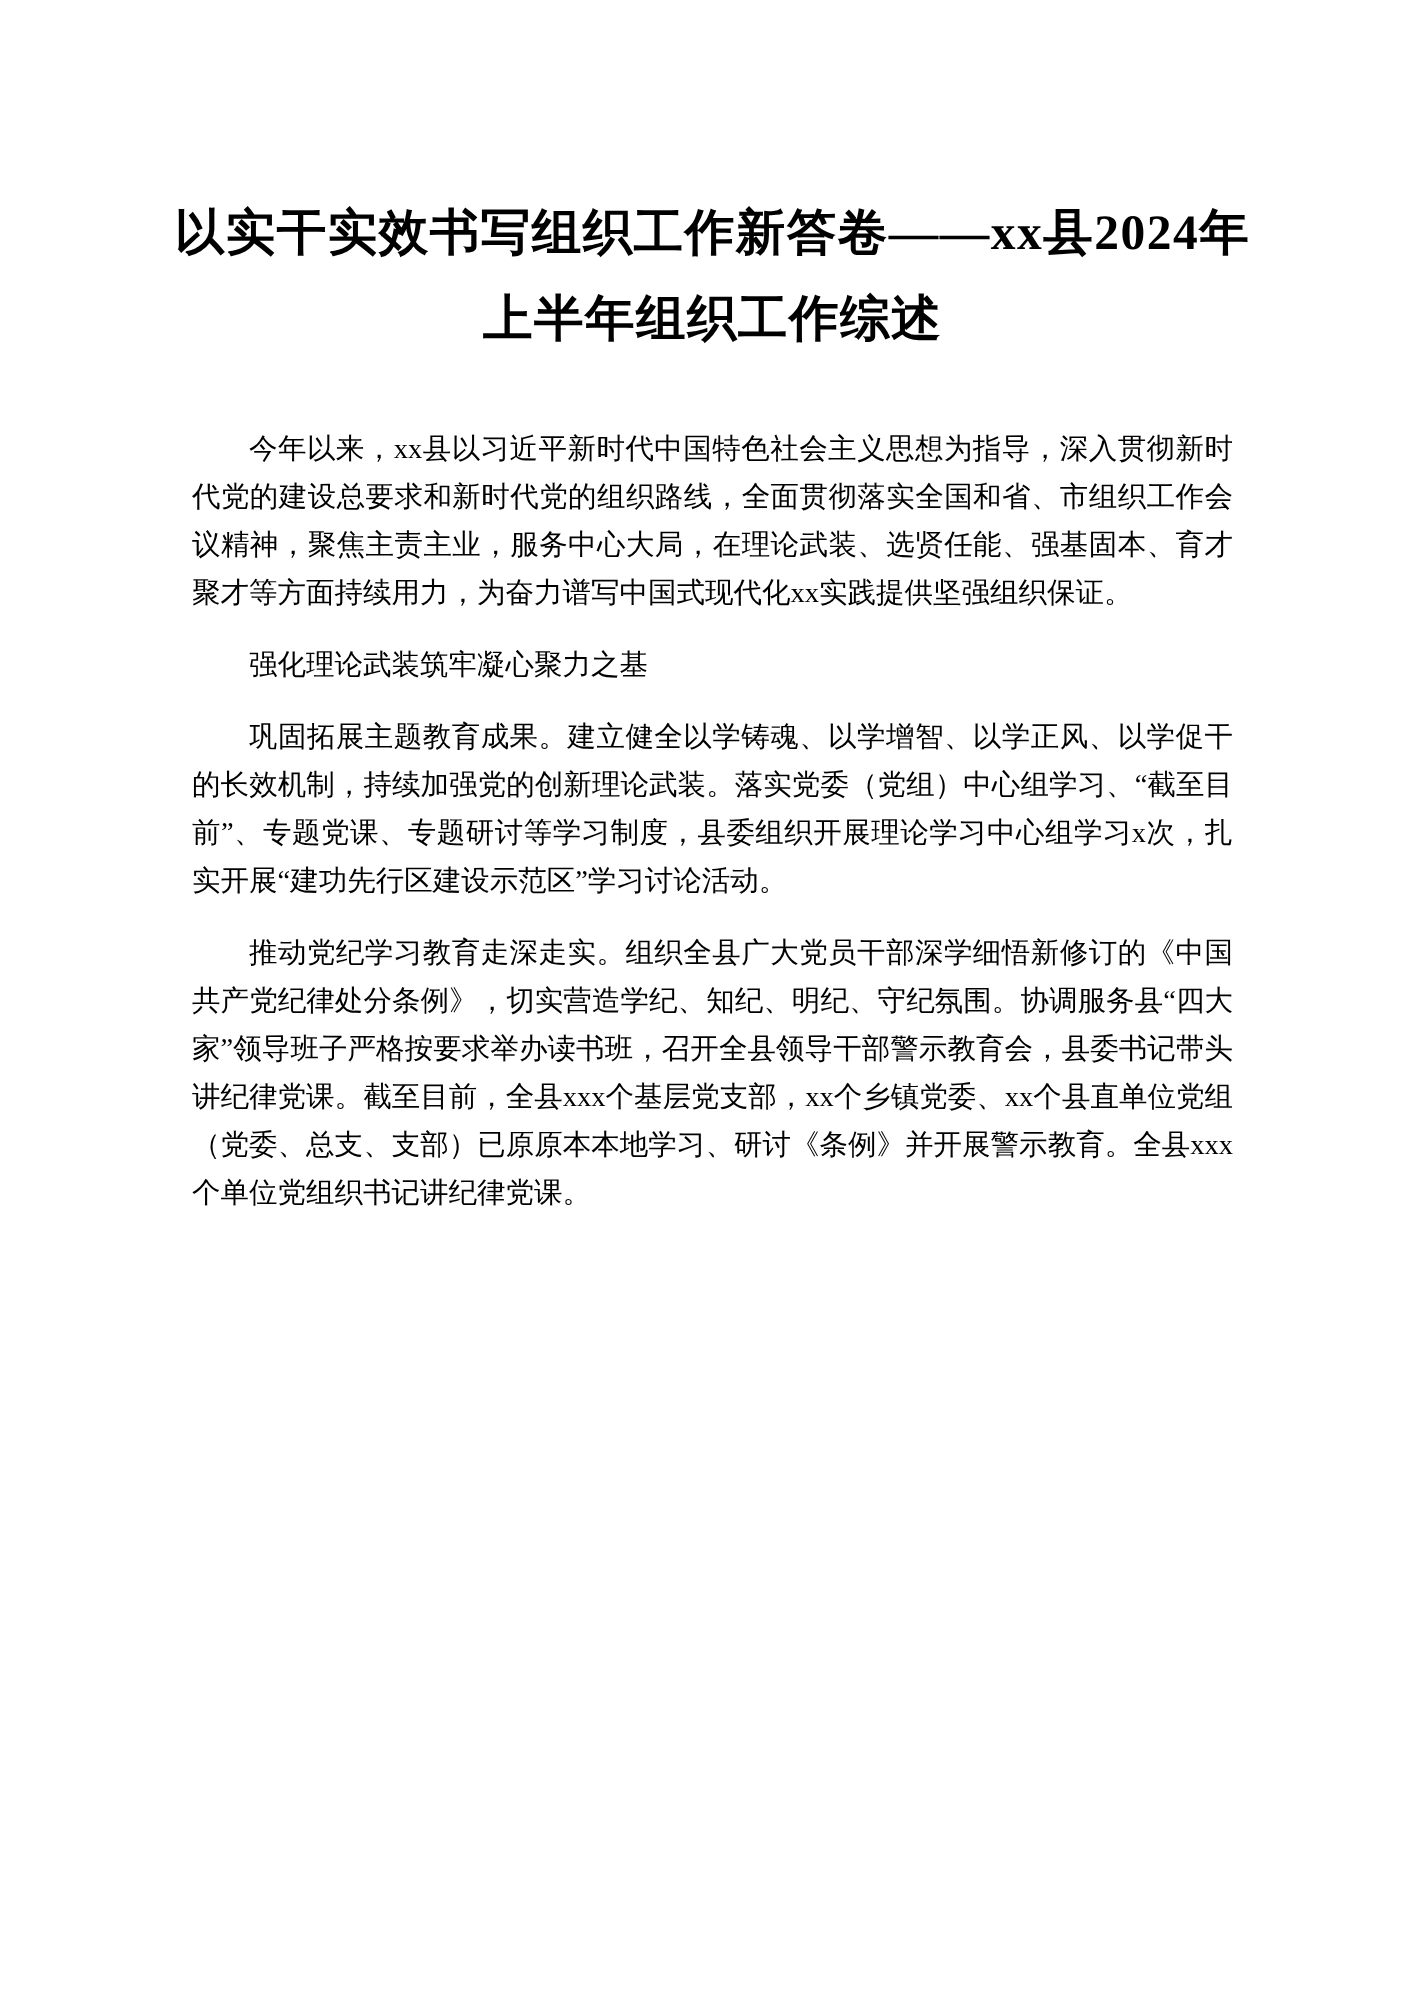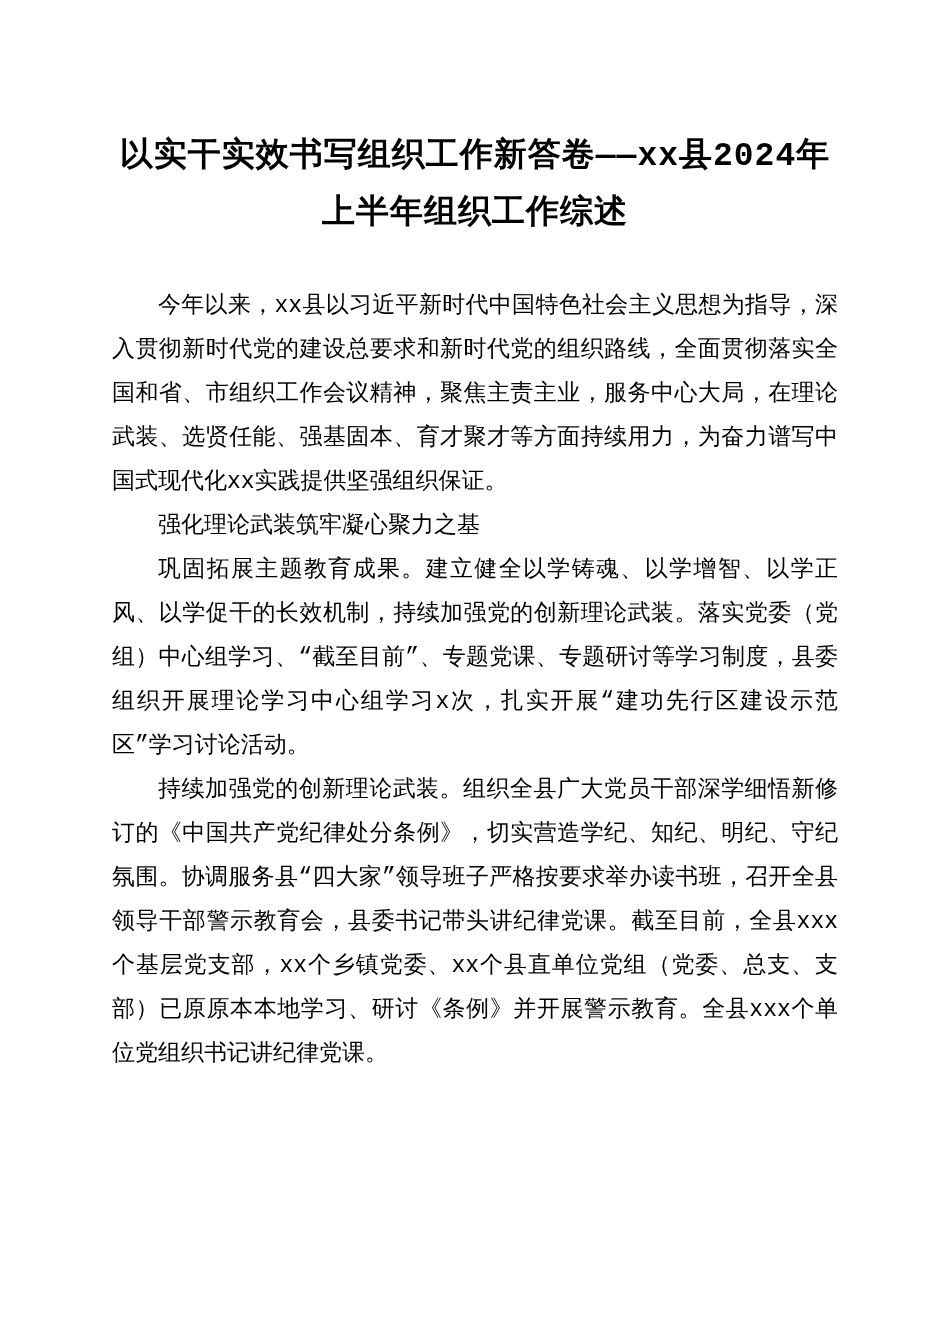--- a/index.html
+++ b/index.html
@@ -8,46 +8,46 @@
     background: #ffffff;
   }
   .page {
     position: relative;
     width: 950px;
     height: 1195px;
     margin: 0 auto;
     background: #ffffff;
     box-sizing: border-box;
     padding: 128px 112px 0 112px;
-    font-family: Liberation Mono, monospace;
+    font-family: Liberation Serif, serif;
     color: #000000;
     overflow: hidden;
   }
   .doc-title {
     font-size: 33px;
     font-weight: bold;
     line-height: 57px;
     text-align: center;
     margin: 0 0 42px 0;
     letter-spacing: 1px;
   }
   .doc-body p {
-    margin: 0;
-    font-size: 23px;
-    line-height: 44px;
+    margin: 16px;
+    font-size: 19px;
+    line-height: 32px;
     text-align: justify;
     text-indent: 2em;
     word-break: break-all;
   }
 </style>
 </head>
 <body>
 
 <div class="page">
   <h1 class="doc-title">以实干实效书写组织工作新答卷——xx县2024年上半年组织工作综述</h1>
 
   <div class="doc-body">
     <p>今年以来，xx县以习近平新时代中国特色社会主义思想为指导，深入贯彻新时代党的建设总要求和新时代党的组织路线，全面贯彻落实全国和省、市组织工作会议精神，聚焦主责主业，服务中心大局，在理论武装、选贤任能、强基固本、育才聚才等方面持续用力，为奋力谱写中国式现代化xx实践提供坚强组织保证。</p>
     <p>强化理论武装筑牢凝心聚力之基</p>
     <p>巩固拓展主题教育成果。建立健全以学铸魂、以学增智、以学正风、以学促干的长效机制，持续加强党的创新理论武装。落实党委（党组）中心组学习、“截至目前”、专题党课、专题研讨等学习制度，县委组织开展理论学习中心组学习x次，扎实开展“建功先行区建设示范区”学习讨论活动。</p>
-    <p>持续加强党的创新理论武装。组织全县广大党员干部深学细悟新修订的《中国共产党纪律处分条例》，切实营造学纪、知纪、明纪、守纪氛围。协调服务县“四大家”领导班子严格按要求举办读书班，召开全县领导干部警示教育会，县委书记带头讲纪律党课。截至目前，全县xxx个基层党支部，xx个乡镇党委、xx个县直单位党组（党委、总支、支部）已原原本本地学习、研讨《条例》并开展警示教育。全县xxx个单位党组织书记讲纪律党课。</p>
+    <p>推动党纪学习教育走深走实。组织全县广大党员干部深学细悟新修订的《中国共产党纪律处分条例》，切实营造学纪、知纪、明纪、守纪氛围。协调服务县“四大家”领导班子严格按要求举办读书班，召开全县领导干部警示教育会，县委书记带头讲纪律党课。截至目前，全县xxx个基层党支部，xx个乡镇党委、xx个县直单位党组（党委、总支、支部）已原原本本地学习、研讨《条例》并开展警示教育。全县xxx个单位党组织书记讲纪律党课。</p>
   </div>
 </div>
 
 </body></html>

